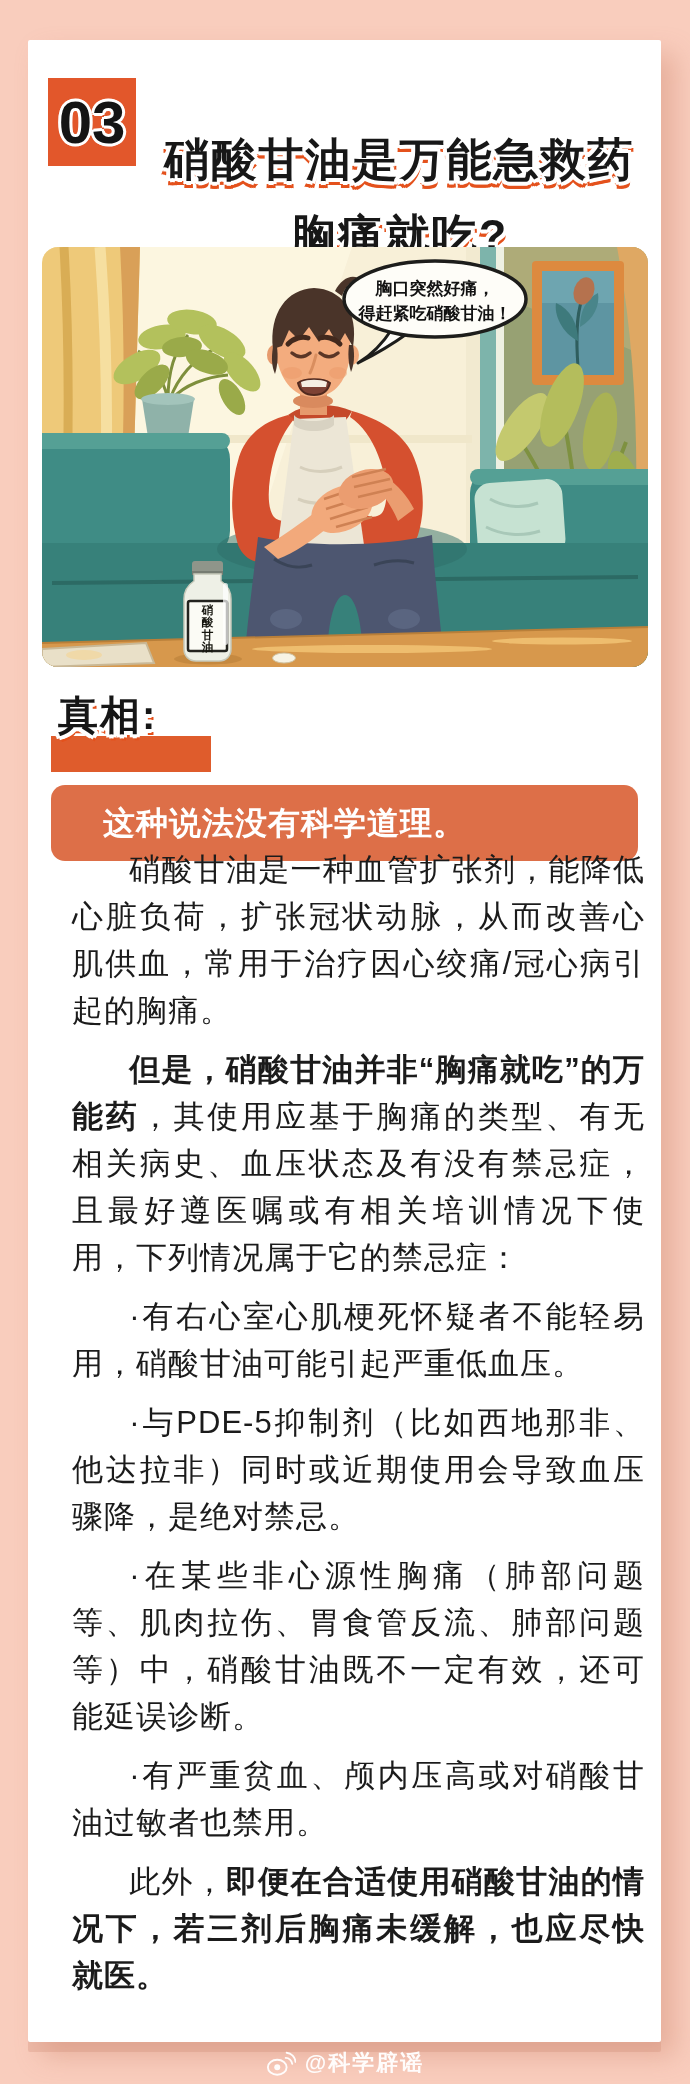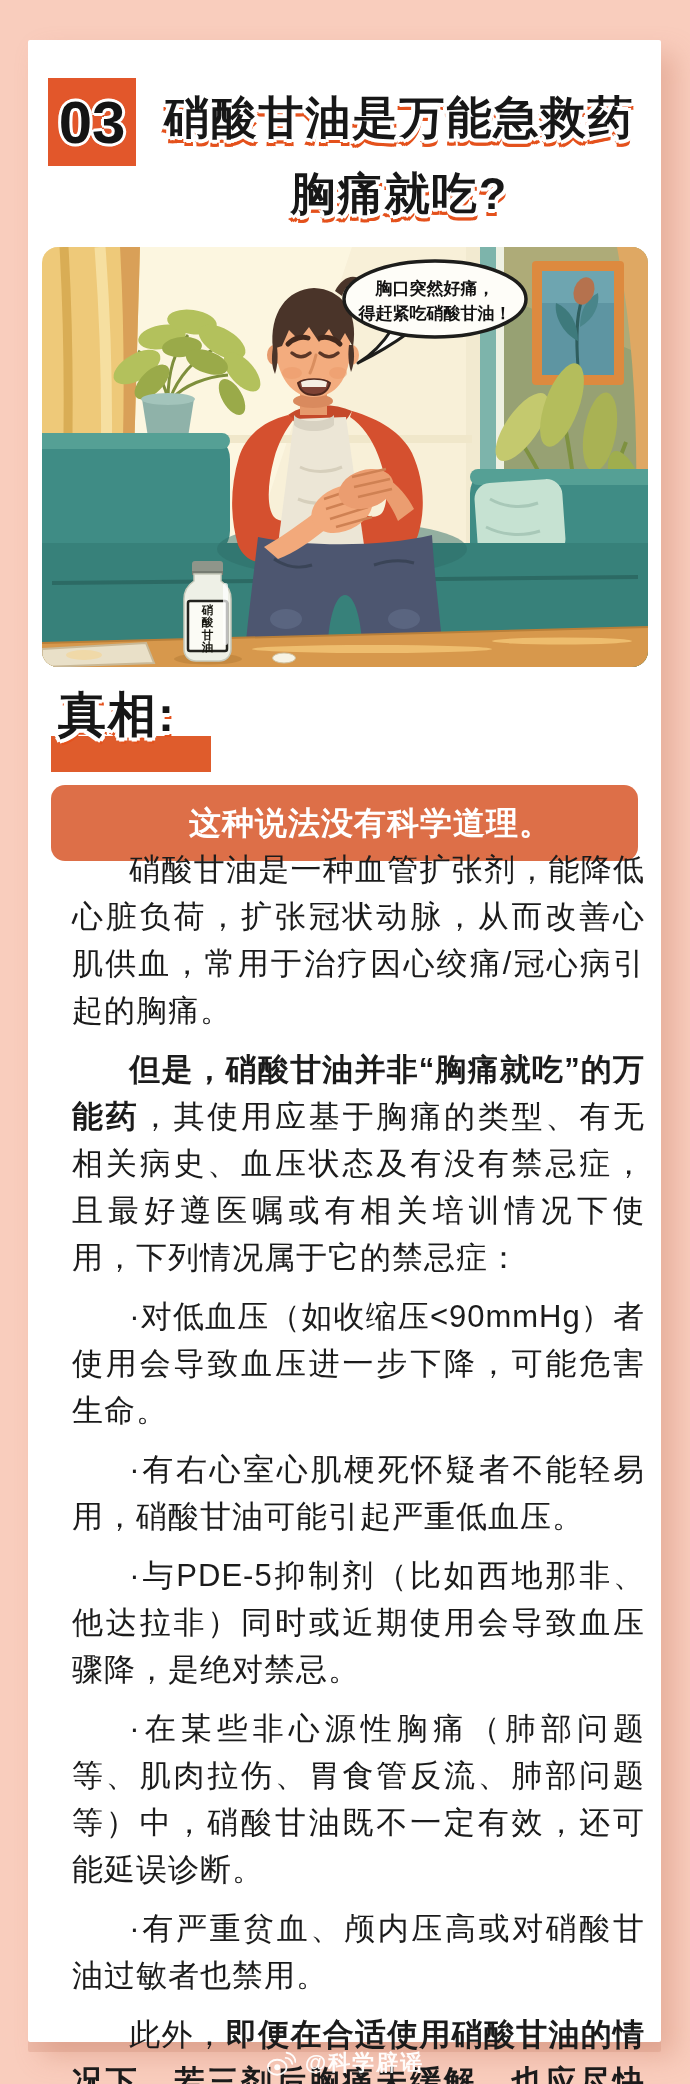--- a/index.html
+++ b/index.html
@@ -21,49 +21,50 @@
     font-size:60px; font-weight:900; color:#141414;
     text-shadow:-3px 0 0 #fff,3px 0 0 #fff,0 -3px 0 #fff,0 3px 0 #fff,
                 -2px -2px 0 #fff,2px -2px 0 #fff,-2px 2px 0 #fff,2px 2px 0 #fff;
   }
   .titles { position:absolute; left:118px; right:8px; top:48px; text-align:center; }
   .title-line {
     font-size:45px; font-weight:900; color:#171717; line-height:60px; letter-spacing:2px;
     text-shadow:-4px 0 0 #fff,4px 0 0 #fff,0 -4px 0 #fff,0 4px 0 #fff,
                 -3px -3px 0 #fff,3px -3px 0 #fff,-3px 3px 0 #fff,3px 3px 0 #fff,
                 0 7px 0 #e4511c,2px 7px 0 #e4511c,-2px 7px 0 #e4511c;
+    margin-top:42px;
   }
   .title-line2 { margin-top:16px; }
   
   .illustration {
     position:absolute; left:14px; top:207px; width:606px; height:420px;
     border-radius:16px; overflow:hidden; background:#f8f0d8;
   }
   .bubble-text { font-size:17px; font-weight:700; fill:#121212; text-anchor:middle;
     font-family:"Liberation Sans","DejaVu Sans",sans-serif; }
   .label-char text, g[data-vertical-bind] text {
     font-size:11.6px; font-weight:700; fill:#16160f; text-anchor:middle;
     font-family:"Liberation Sans","DejaVu Sans",sans-serif; }
   
   .truth-heading {
     position:absolute; left:30px; top:640px; z-index:2;
-    font-size:48px; font-weight:900; color:#161616; line-height:70px; letter-spacing:2px;
+    font-size:40px; font-weight:900; color:#161616; line-height:70px; letter-spacing:2px;
     text-shadow:-4px 0 0 #fff,4px 0 0 #fff,0 -4px 0 #fff,0 4px 0 #fff,
                 -3px -3px 0 #fff,3px -3px 0 #fff,-3px 3px 0 #fff,3px 3px 0 #fff,
                 2px 6px 0 #e4511c;
   }
   .truth-heading::before {
     content:""; position:absolute; left:-7px; top:56px; width:160px; height:36px;
     background:#df5c2c; z-index:-1;
   }
   .banner {
     position:absolute; left:23px; top:745px; width:587px; height:76px;
     background:#dd6f48; border-radius:14px;
     color:#ffffff; font-size:32px; font-weight:700; line-height:76px;
-    padding-left:52px; letter-spacing:1px;text-align:center;
+    padding-left:52px; letter-spacing:1px;
   }
   
   .body-text {
     position:absolute; left:40px; right:16px; top:806px;
     font-size:31px; line-height:47px; color:#1b1b1b;
     text-align:justify; letter-spacing:1px;
   }
   .para { margin:0 0 12px 4px; text-indent:1.85em; }
   .para .b { font-weight:700; }
   
@@ -242,21 +243,20 @@
 
     <div class="truth-heading">真相:</div>
 
     <div class="banner">
       <span>这种说法没有科学道理。</span>
     </div>
 
     <div class="body-text" id="body-text">
         <p class="para"><span>硝酸甘油是一种血管扩张剂，能降低心脏负荷，扩张冠状动脉，从而改善心肌供血，常用于治疗因心绞痛/冠心病引起的胸痛。</span></p>
         <p class="para"><span class="b">但是，硝酸甘油并非“胸痛就吃”的万能药</span><span>，其使用应基于胸痛的类型、有无相关病史、血压状态及有没有禁忌症，且最好遵医嘱或有相关培训情况下使用，下列情况属于它的禁忌症：</span></p>
-        <p class="para"><span>·对低血压（如收缩压&lt;90mmHg）者使用会导致血压进一步下降，可能危害生命。</span></p>
         <p class="para"><span>·有右心室心肌梗死怀疑者不能轻易用，硝酸甘油可能引起严重低血压。</span></p>
         <p class="para"><span>·与PDE-5抑制剂（比如西地那非、他达拉非）同时或近期使用会导致血压骤降，是绝对禁忌。</span></p>
         <p class="para"><span>·在某些非心源性胸痛（肺部问题等、肌肉拉伤、胃食管反流、肺部问题等）中，硝酸甘油既不一定有效，还可能延误诊断。</span></p>
         <p class="para"><span>·有严重贫血、颅内压高或对硝酸甘油过敏者也禁用。</span></p>
         <p class="para"><span>此外，</span><span class="b">即便在合适使用硝酸甘油的情况下，若三剂后胸痛未缓解，也应尽快就医。</span></p>
       </div>
 
   </div>
 
   <div class="footer">

